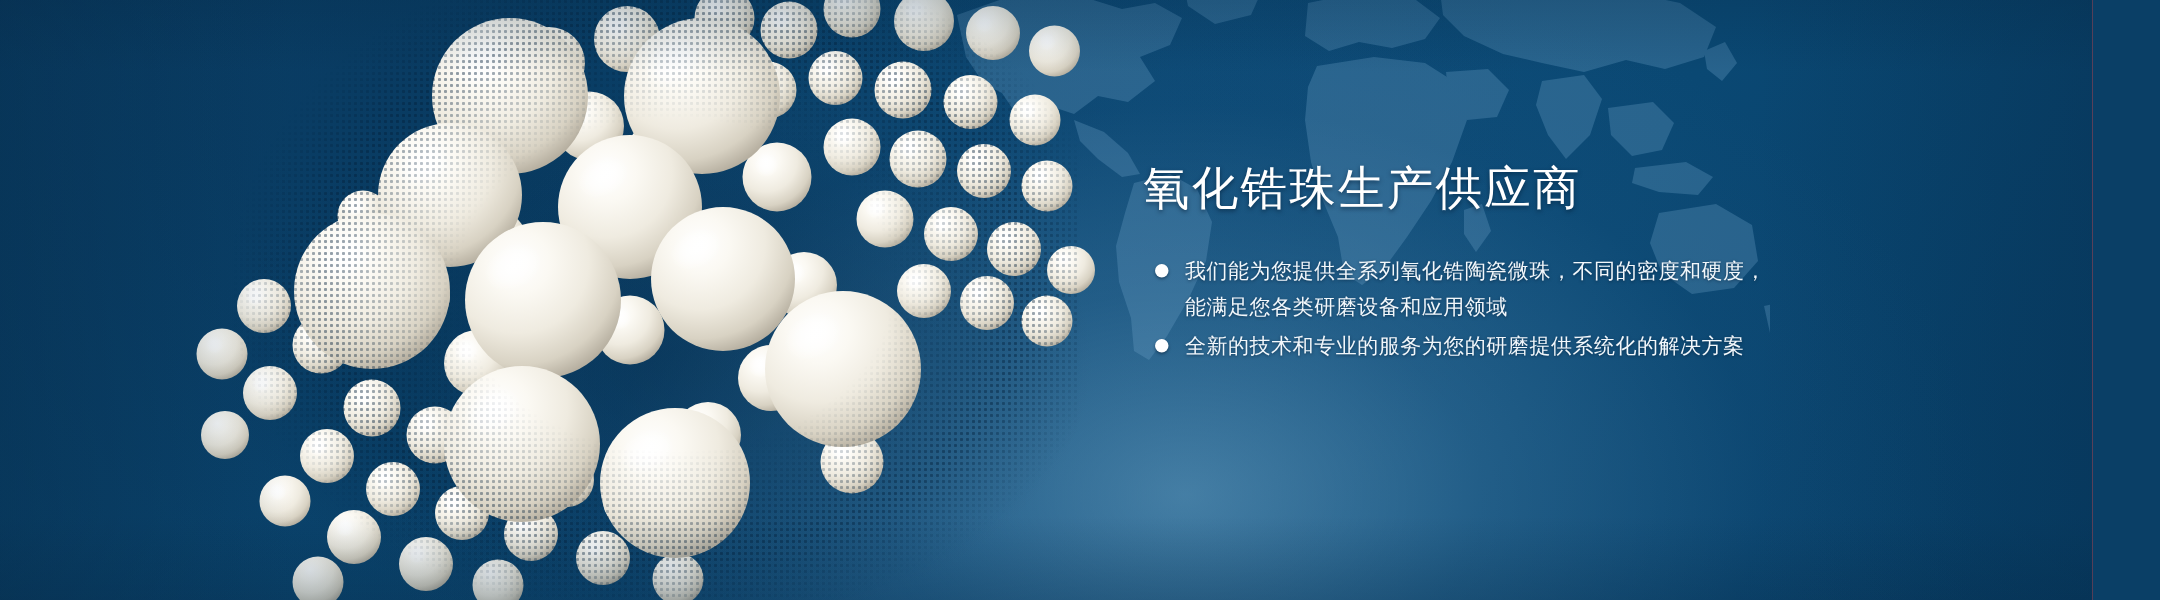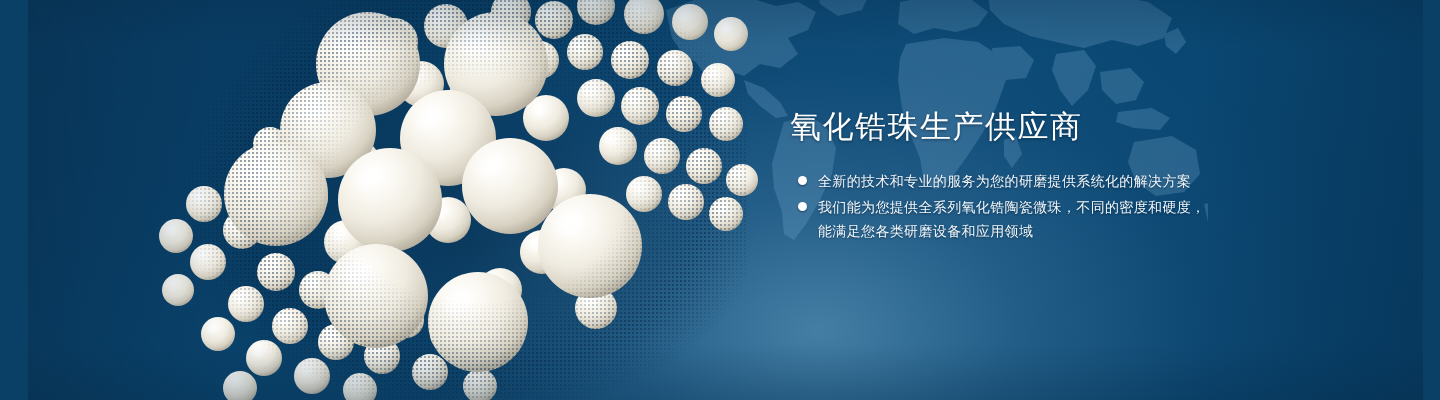--- a/index.html
+++ b/index.html
@@ -11,21 +11,20 @@
     font-family: "DejaVu Sans", "Liberation Sans", sans-serif;
   }
 
   
   .banner {
     position: relative;
     width: 1395px;
     height: 400px;
     overflow: hidden;
     background: #ef4444;
-    margin-left: 28px;
   }
 
   
   .bg-base {
     position: absolute;
     inset: 0;
     background:
       radial-gradient(ellipse 620px 420px at 790px 330px,
         rgba(110,165,200,0.58) 0%,
         rgba(80,135,175,0.34) 32%,
@@ -405,26 +404,26 @@
   <div class="bg-vignette"></div>
 
   <div class="copy">
 
     <h1 class="headline">氧化锆珠生产供应商</h1>
 
     <ul class="bullets">
 
       <li class="bullet-row">
         <span class="bullet-dot"></span>
-        <span class="bullet-text">全新的技术和专业的服务为您的研磨提供系统化的解决方案</span>
-      </li>
-
-      <li class="bullet-row">
-        <span class="bullet-dot"></span>
         <span class="bullet-text">我们能为您提供全系列氧化锆陶瓷微珠，不同的密度和硬度，</span>
         <span class="bullet-text">能满足您各类研磨设备和应用领域</span>
       </li>
 
+      <li class="bullet-row">
+        <span class="bullet-dot"></span>
+        <span class="bullet-text">全新的技术和专业的服务为您的研磨提供系统化的解决方案</span>
+      </li>
+
 
     </ul>
   </div>
 
 </div>
 
 </body></html>

